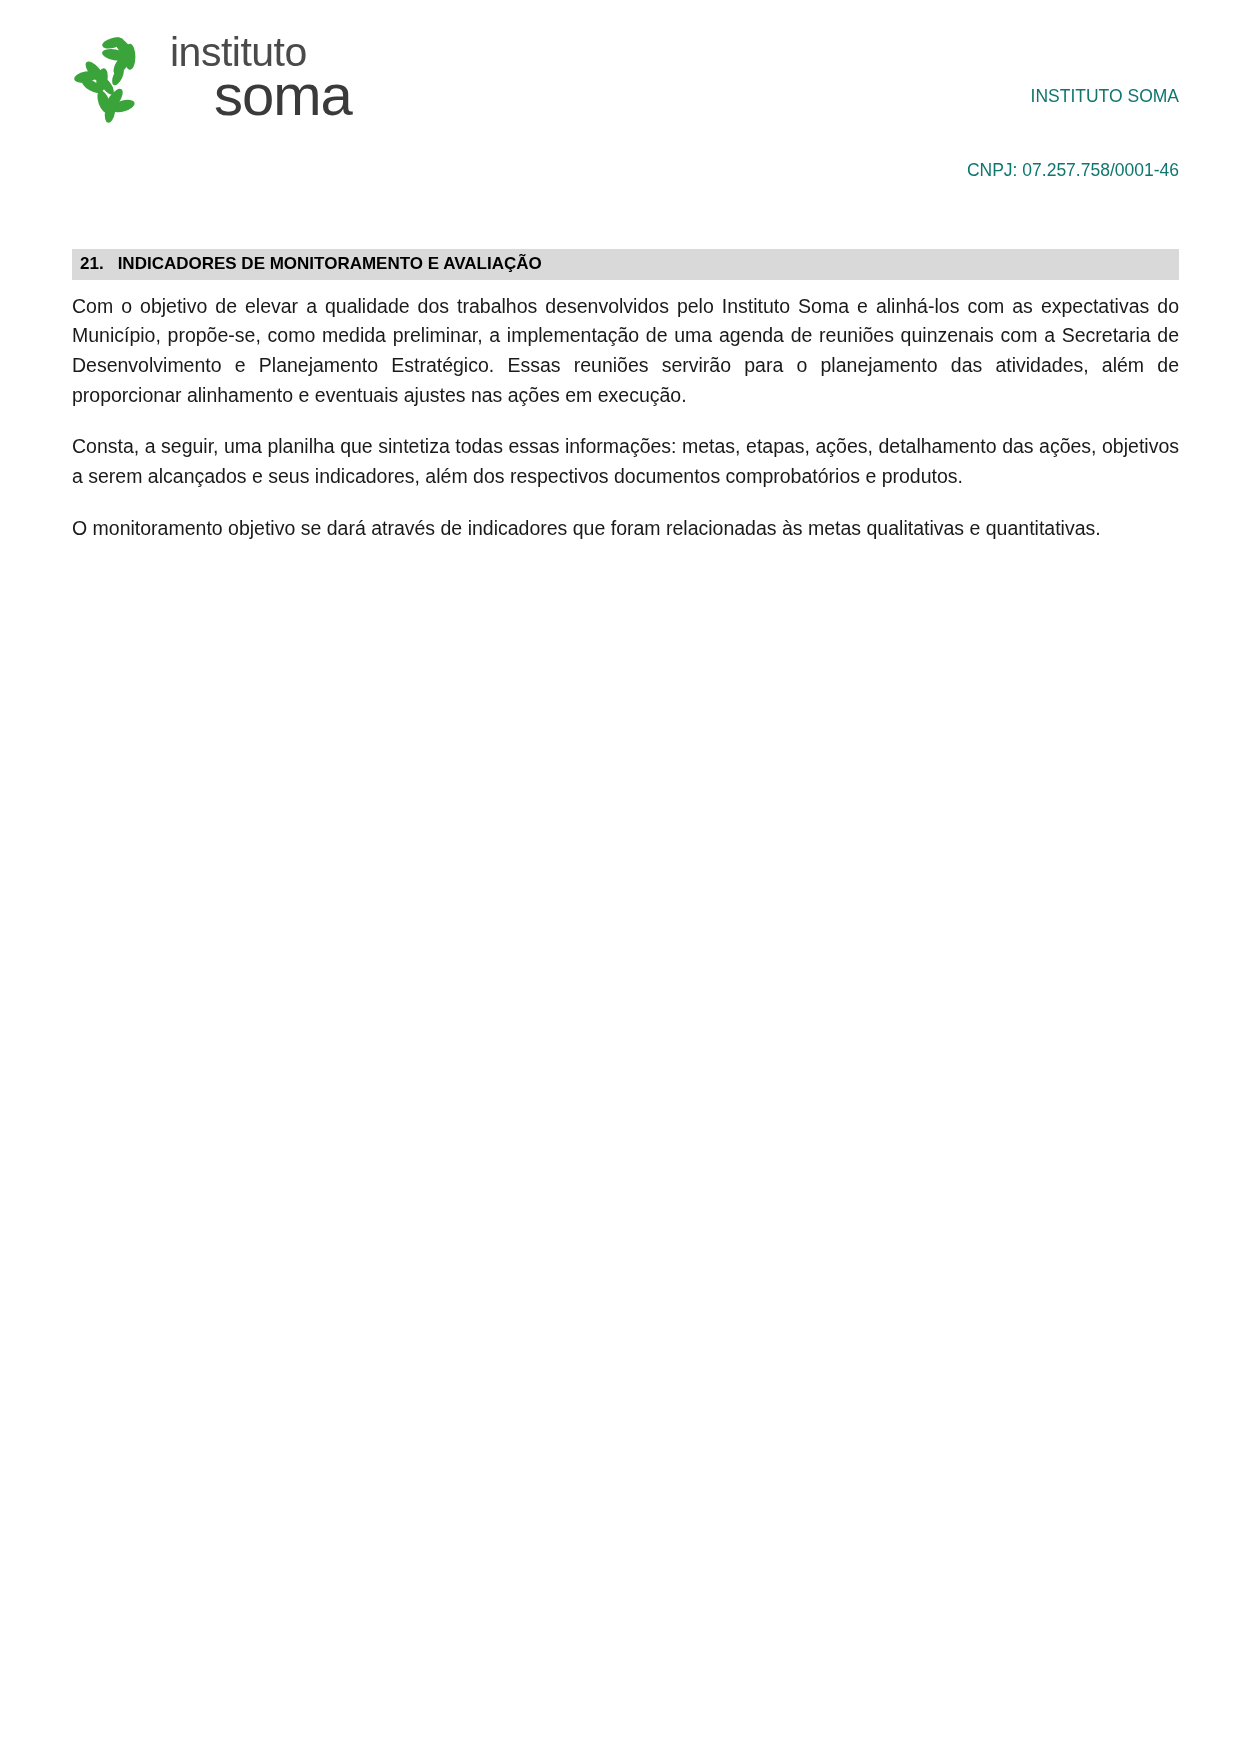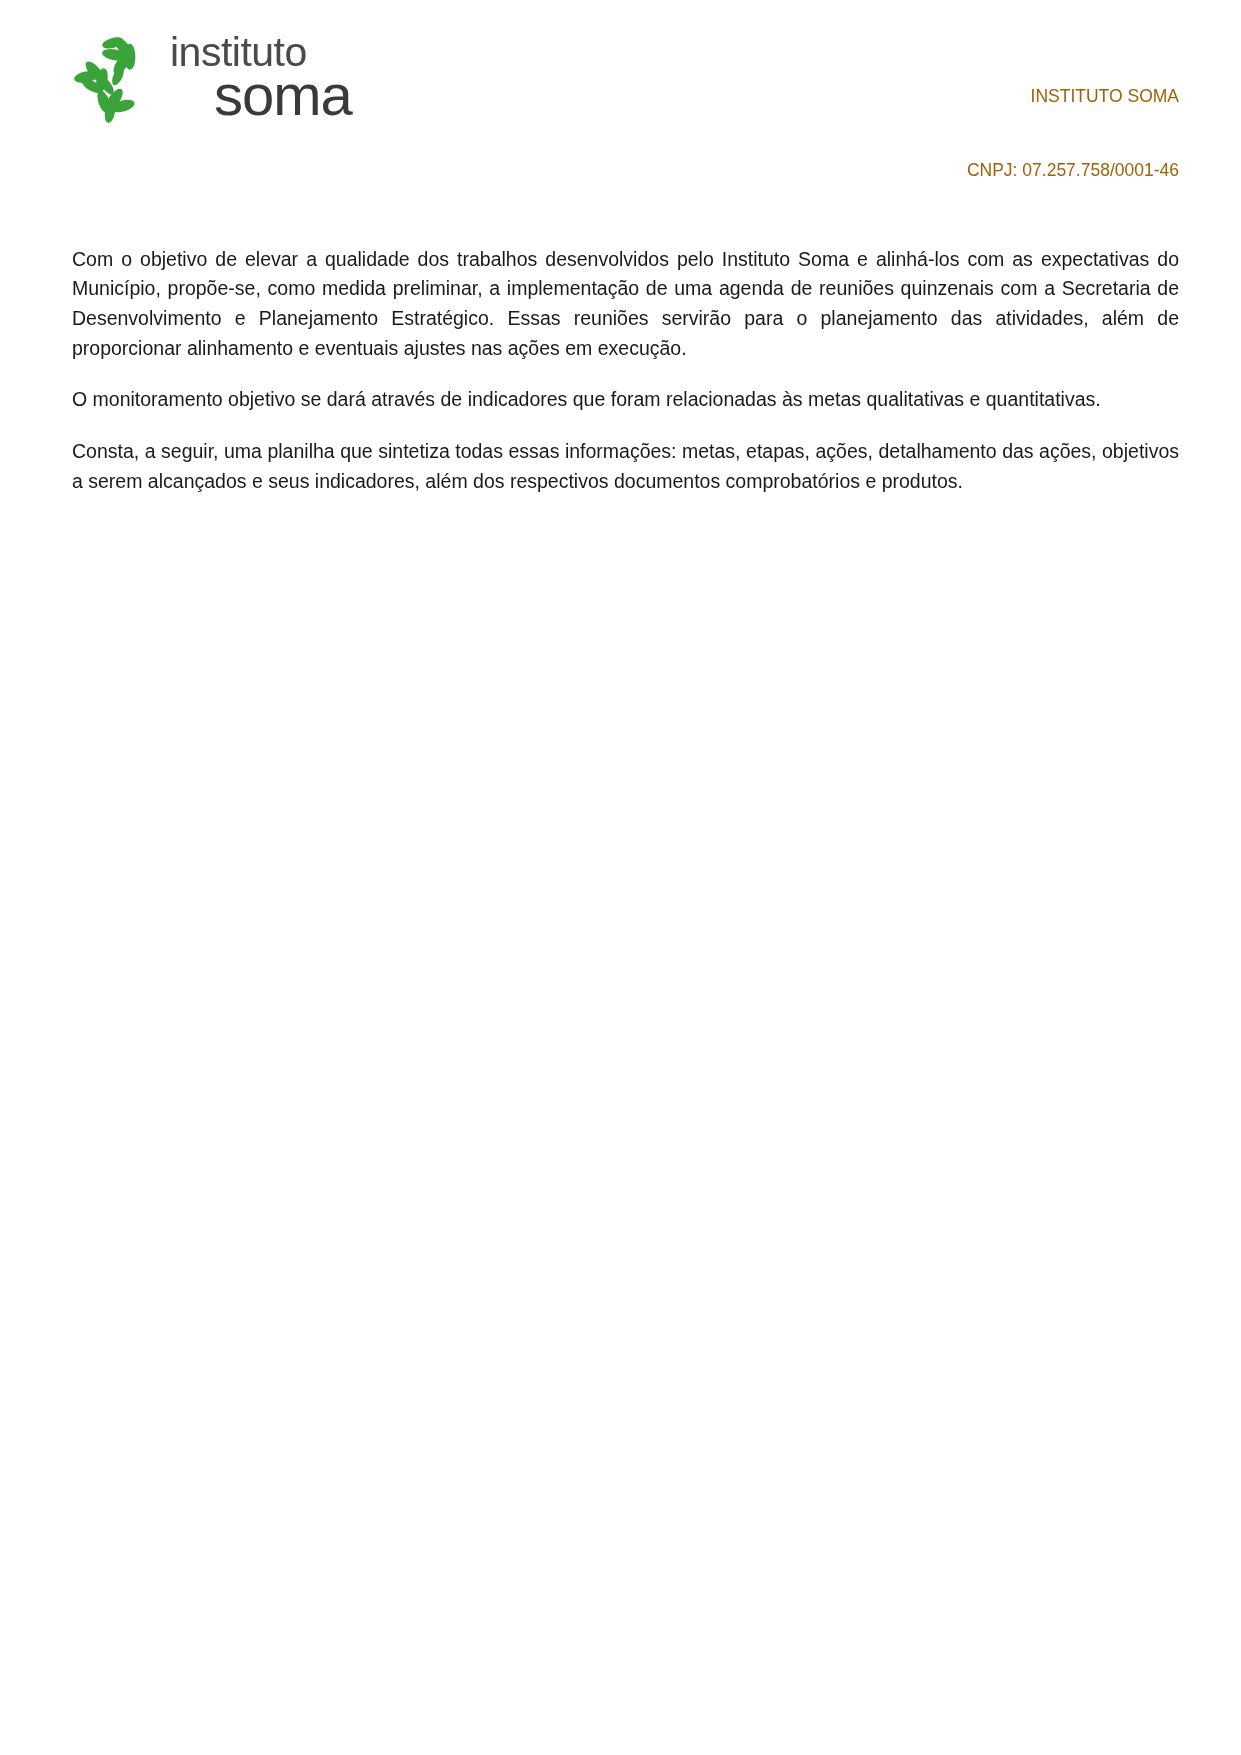--- a/index.html
+++ b/index.html
@@ -59,21 +59,21 @@
     color: #3a3a3a;
     margin-top: -4px;
     letter-spacing: -1px;
     margin-left: 44px;
   }
 
   .org-info {
     text-align: right;
     font-size: 17.5px;
     line-height: 1.42;
-    color: #a16207;
+    color: #0f766e;
     margin-top: 6px;
     white-space: pre;
   }
   .org-info div {
     white-space: nowrap;
   }
 
   
   .section-bar {
     margin: 16px 62px 0 72px;
@@ -150,20 +150,23 @@
       </span>
     </div>
 
     <div class="org-info">
       <div>INSTITUTO SOMA</div>
       <div>CNPJ: 07.257.758/0001-46</div>
     </div>
 
   </div>
 
+  <div class="section-bar">
+    <span class="sec-num">21.</span><span class="sec-title">INDICADORES DE MONITORAMENTO E AVALIAÇÃO</span>
+  </div>
 
   <div class="content">
     <p class="para">Com o objetivo de elevar a qualidade dos trabalhos desenvolvidos pelo Instituto Soma e alinhá-los com as expectativas do Município, propõe-se, como medida preliminar, a implementação de uma agenda de reuniões quinzenais com a Secretaria de Desenvolvimento e Planejamento Estratégico. Essas reuniões servirão para o planejamento das atividades, além de proporcionar alinhamento e eventuais ajustes nas ações em execução.</p>
+    <p class="para">Consta, a seguir, uma planilha que sintetiza todas essas informações: metas, etapas, ações, detalhamento das ações, objetivos a serem alcançados e seus indicadores, além dos respectivos documentos comprobatórios e produtos.</p>
     <p class="para">O monitoramento objetivo se dará através de indicadores que foram relacionadas às metas qualitativas e quantitativas.</p>
-    <p class="para">Consta, a seguir, uma planilha que sintetiza todas essas informações: metas, etapas, ações, detalhamento das ações, objetivos a serem alcançados e seus indicadores, além dos respectivos documentos comprobatórios e produtos.</p>
   </div>
 
 </div>
 
 </body></html>

